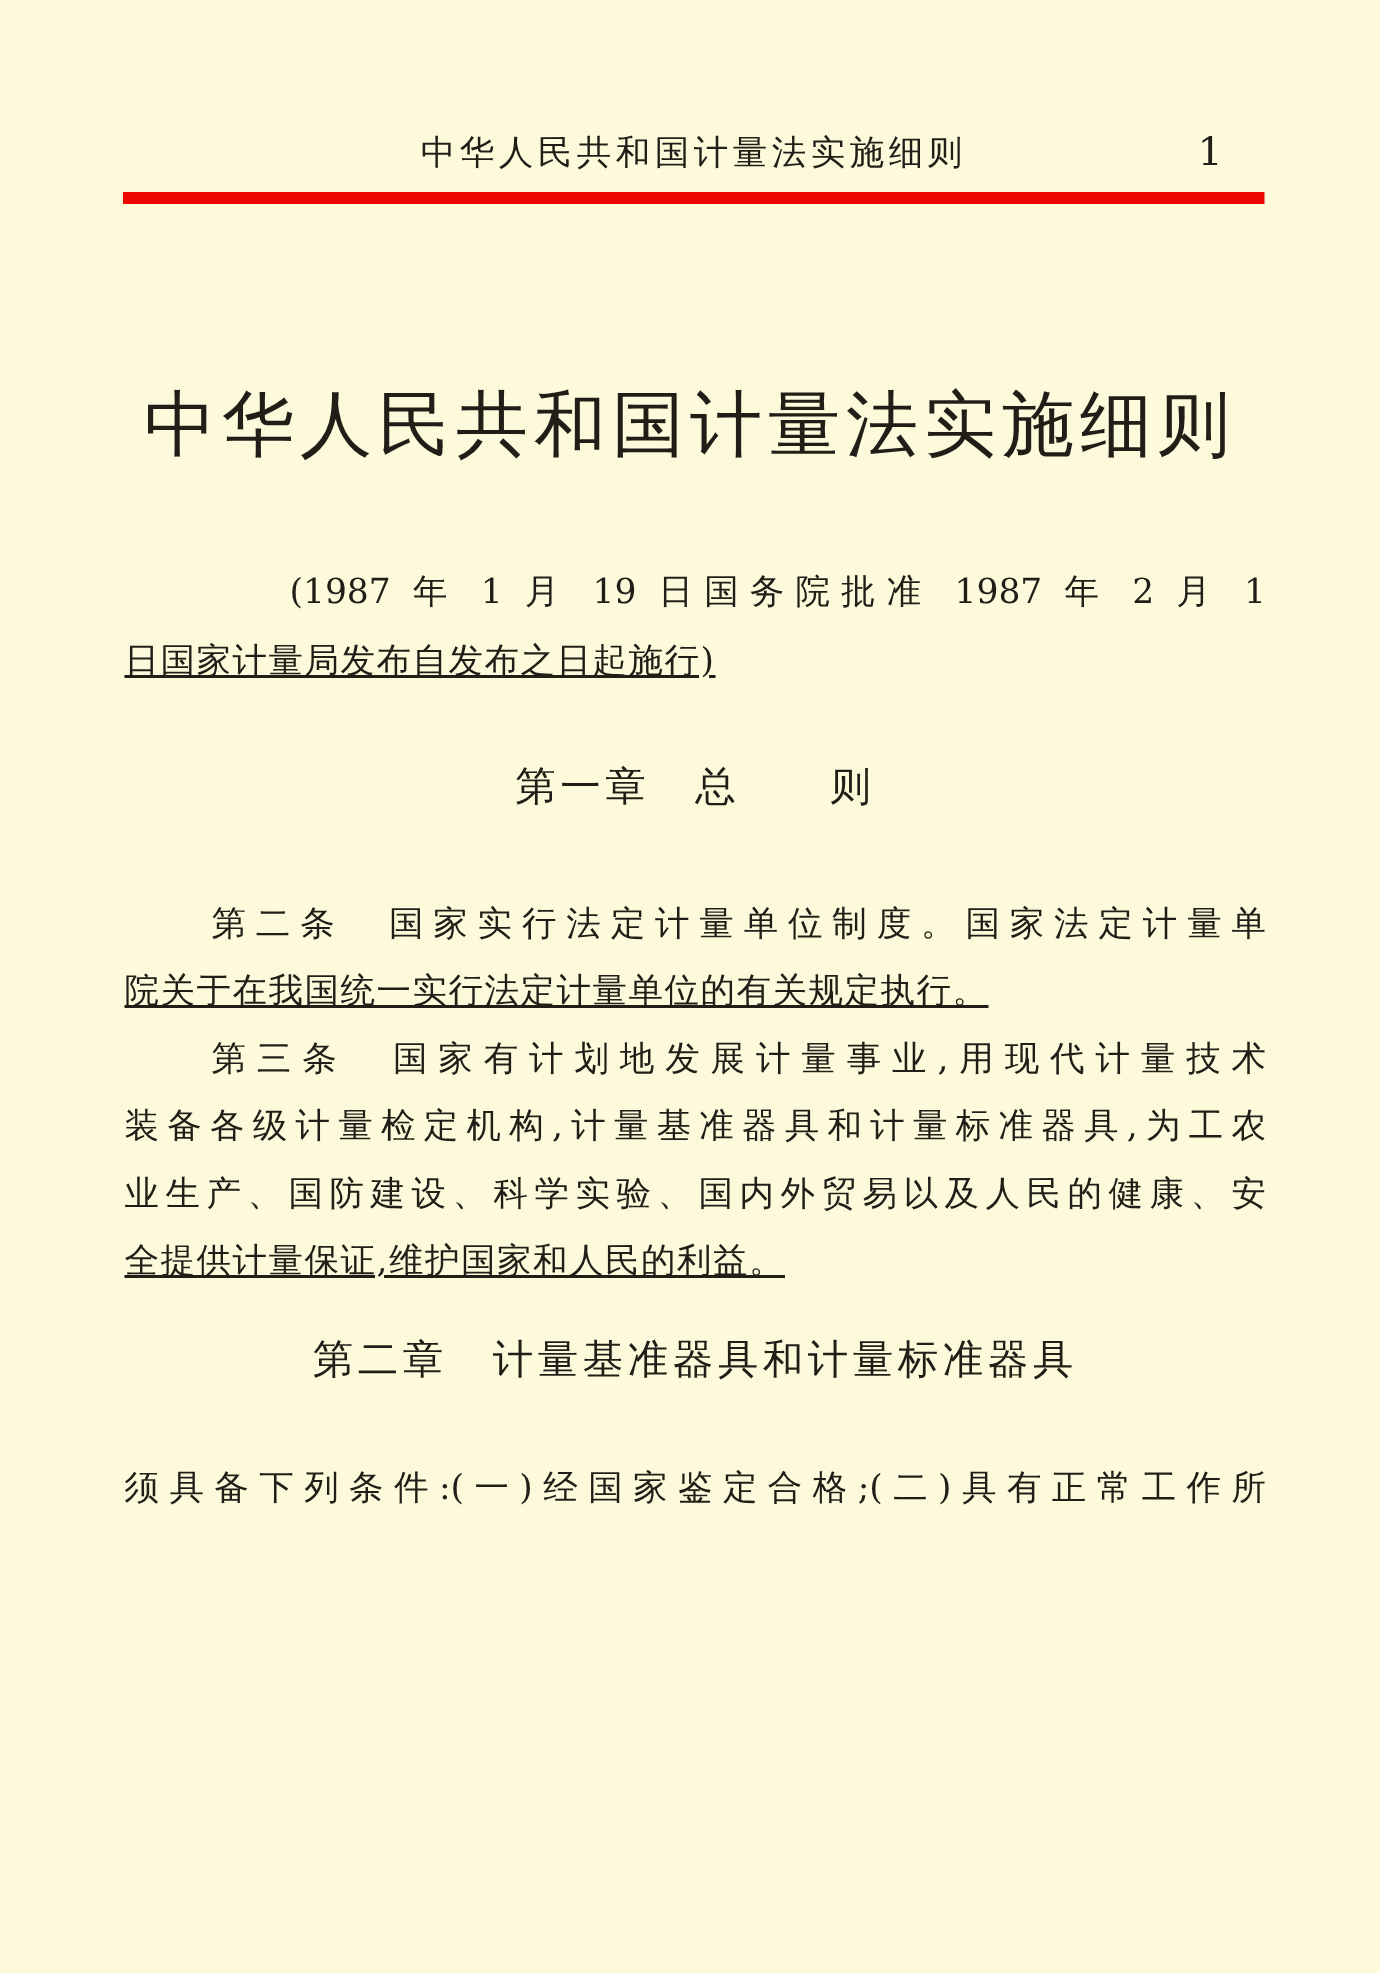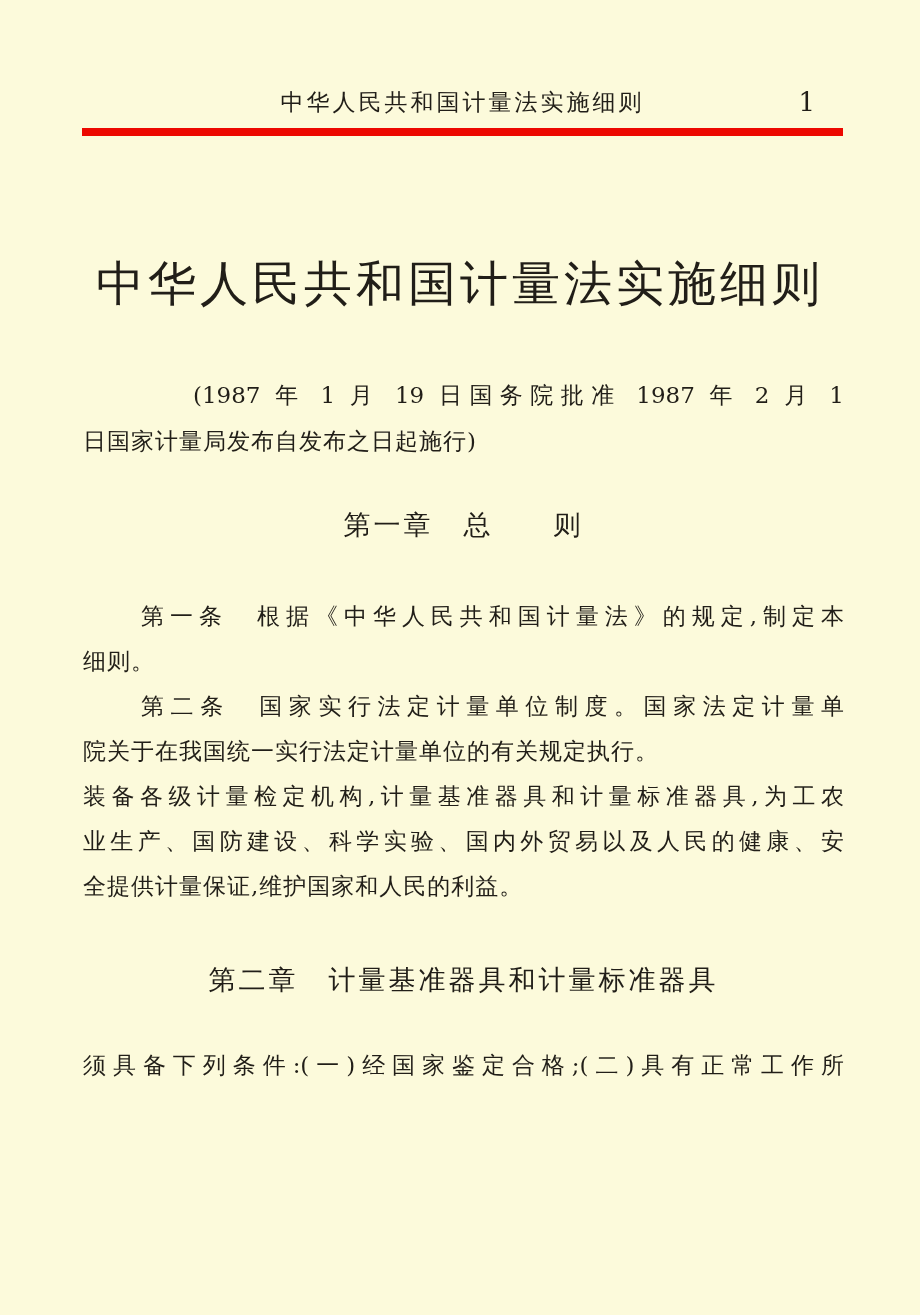--- a/index.html
+++ b/index.html
@@ -61,36 +61,37 @@
     line-height: 46px;
   }
   .line {
     text-align: justify;
     text-align-last: justify;
   }
   .line-end {
     text-align: right;
     text-align-last: left;
     letter-spacing: 1px;
+    text-decoration: underline;
   }
   .fl {
     text-indent: 58px; 
   }
   .fl-date {
     text-indent: 110px;
   }
   .chapter-heading {
     text-align: center;
     font-size: 27px;
     line-height: 40px;
     letter-spacing: 3px;
     white-space: nowrap;
   }
   .chapter-1 { margin-top: 41px; }
-  .chapter-2 { margin-top: 51px; }
+  .chapter-2 { margin-top: 23px; }
   .articles-block { margin-top: 49px; }
   .article-4 { margin-top: 43px; }
 </style>
 </head>
 <body>
 
 <div class="page">
 
   <div class="header-row">
     <div class="running-title">中华人民共和国计量法实施细则</div>
@@ -105,28 +106,25 @@
 
     <div class="body-text promulgation">
       <div class="line fl-date">(1987 年 1 月 19 日国务院批准 1987 年 2 月 1</div>
       <div class="line-end">日国家计量局发布自发布之日起施行)</div>
     </div>
 
     <div class="chapter-heading chapter-1">第一章　总　　则</div>
 
     <div class="body-text articles-block">
       <div>
-        <div class="line fl">第一条　根据《中华人民共和国计量法》的规定,制定本</div>
-        <div class="line-end">细则。</div>
-      </div>
-      <div>
         <div class="line fl">第二条　国家实行法定计量单位制度。国家法定计量单</div>
         <div class="line-end">院关于在我国统一实行法定计量单位的有关规定执行。</div>
       </div>
       <div>
+        <div class="line fl">第三条　国家有计划地发展计量事业,用现代计量技术</div>
         <div class="line">装备各级计量检定机构,计量基准器具和计量标准器具,为工农</div>
         <div class="line">业生产、国防建设、科学实验、国内外贸易以及人民的健康、安</div>
         <div class="line-end">全提供计量保证,维护国家和人民的利益。</div>
       </div>
     </div>
 
     <div class="chapter-heading chapter-2">第二章　计量基准器具和计量标准器具</div>
 
     <div class="body-text article-4">
       <div class="line">须具备下列条件:(一)经国家鉴定合格;(二)具有正常工作所</div>

